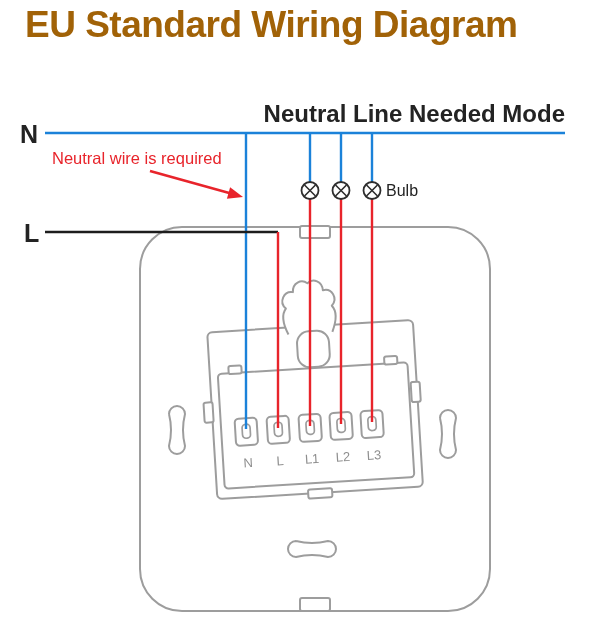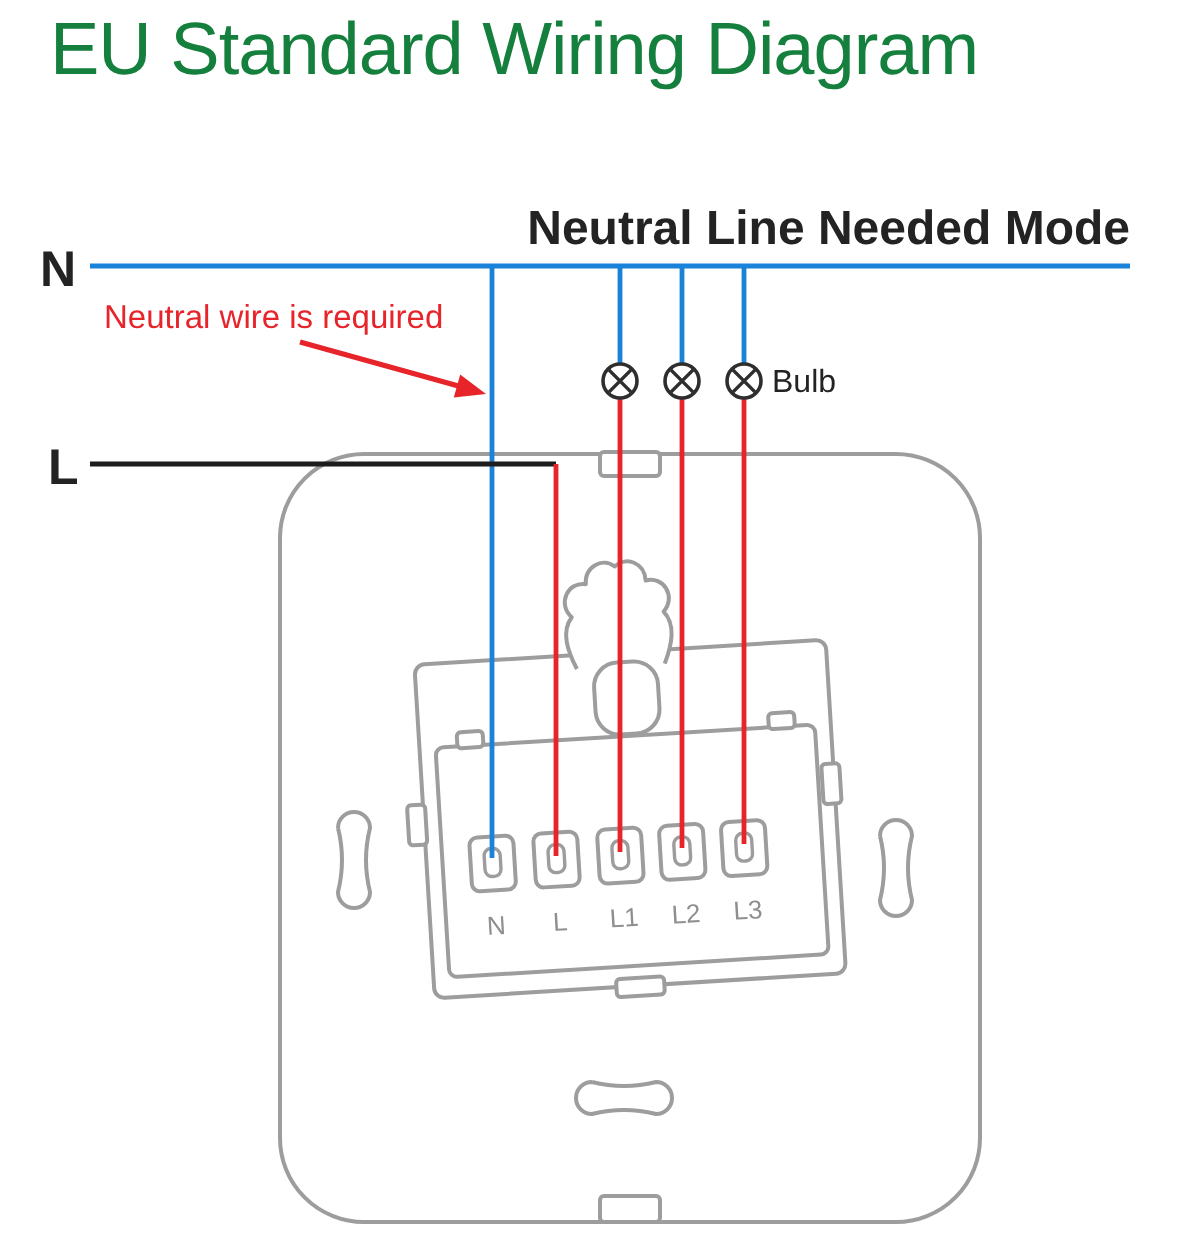--- a/index.html
+++ b/index.html
@@ -3,22 +3,22 @@
 <meta charset="utf-8">
 <style>
   html, body { margin: 0; padding: 0; background: #ffffff; }
   body {
     width: 600px; height: 620px; overflow: hidden;
     font-family: "Liberation Sans", "DejaVu Sans", sans-serif;
   }
   .page { position: relative; width: 600px; height: 620px; background: #ffffff; }
   .title {
     position: absolute; left: 25px; top: 4px; margin: 0;
-    font-size: 37px; font-weight: 400; letter-spacing: -0.5px;
-    color: #15803d; white-space: nowrap;
+    font-size: 37px; font-weight: 700; letter-spacing: -0.5px;
+    color: #a16207; white-space: nowrap;
     font-family: "Liberation Sans", "DejaVu Sans", sans-serif;
   }
   svg.diagram { position: absolute; left: 0; top: 0; }
   svg text { font-family: "Liberation Sans", "DejaVu Sans", sans-serif; }
 </style>
 </head>
 <body>
 
 <div class="page">
 

